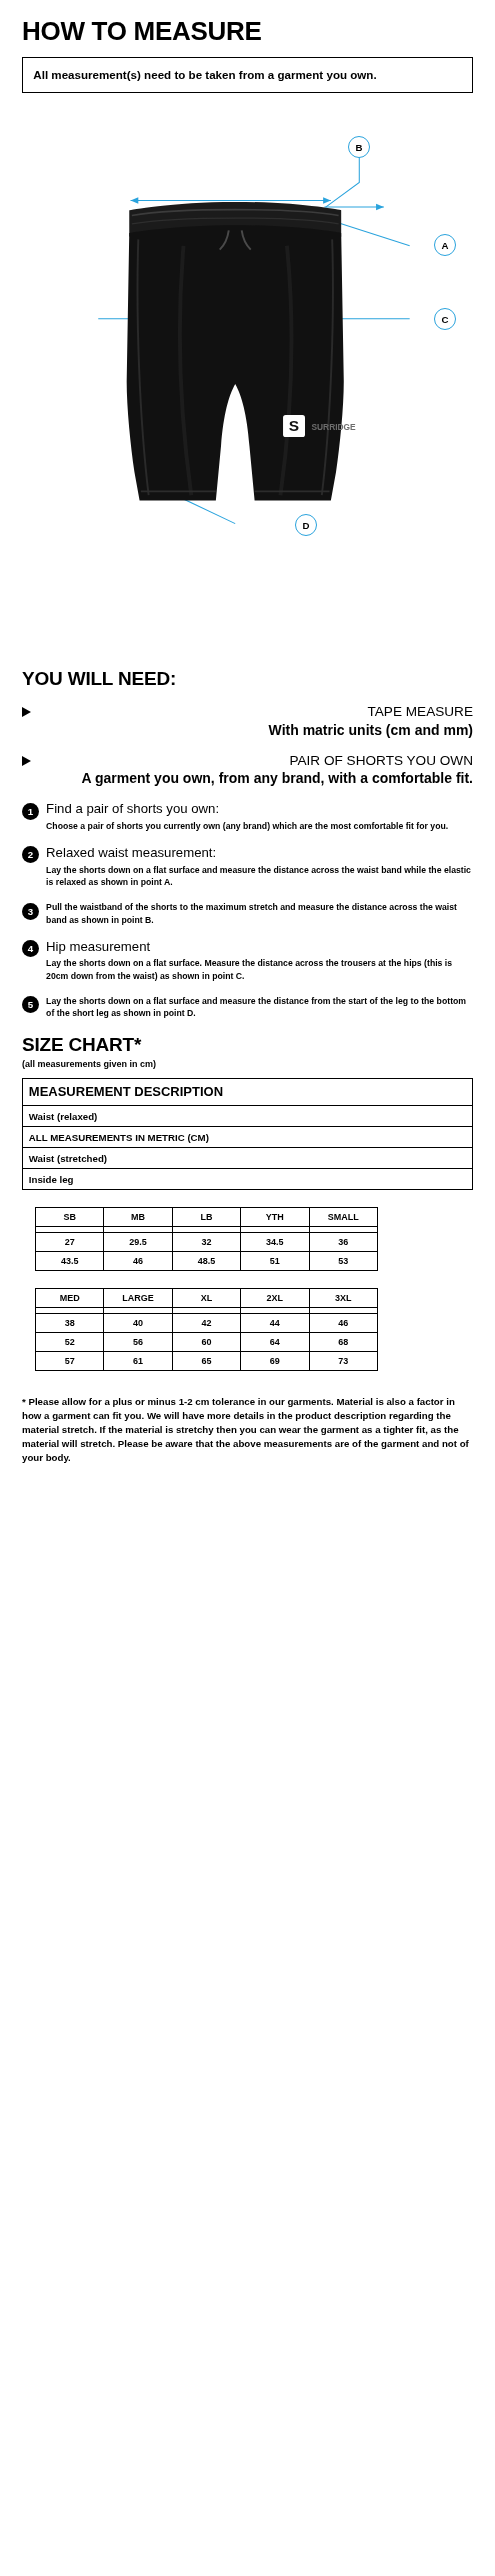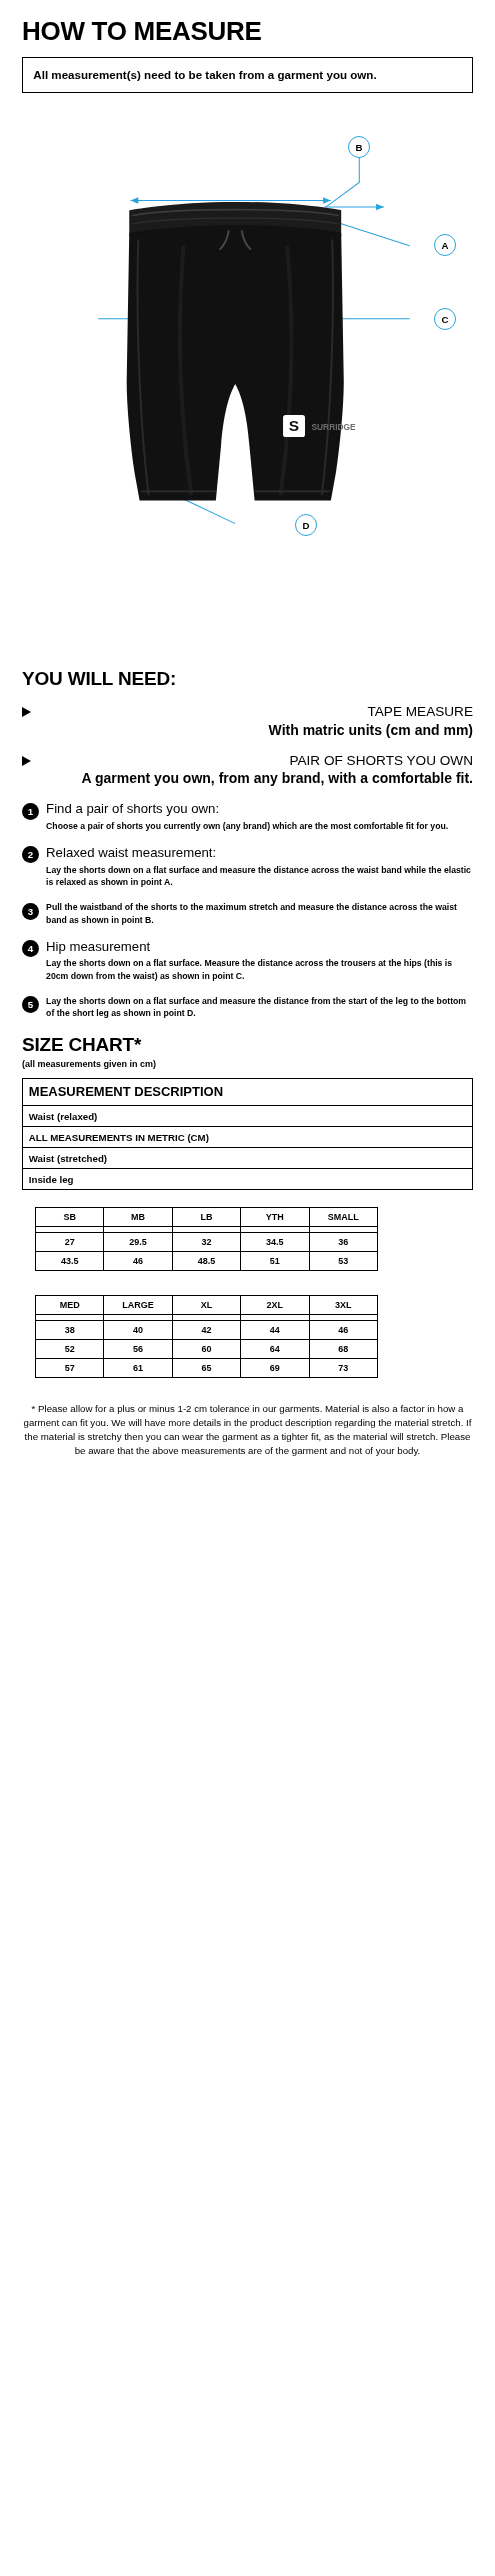--- a/index.html
+++ b/index.html
@@ -106,39 +106,38 @@
     text-align: left;
     padding: 4.5px 5.8px;
     font-size: 9.7px;
     font-weight: bold;
   }
   .desc-table tr:last-child td { border-bottom: none; }
   .desc-table th.big { font-size: 13px; padding: 5.8px; }
 
   .size-table {
     border: 1.3px solid #000;
-    margin: 0 0 24px 13px;
+    margin: 0 0 17px 13px;
     width: 343px;
   }
   .size-table th, .size-table td {
     border: 0.6px solid #000;
     font-size: 9px;
     font-weight: bold;
     text-align: center;
     padding: 3.9px 2.6px;
     width: 20%;
   }
   .size-table tr.gap td { height: 6.5px; border-top: none; border-bottom: none; padding: 0; }
   
   .footnote {
     font-size: 9.7px;
-    font-weight: normal;
+    font-weight: bold;
     line-height: 1.45;
     margin-top: 24px;
-    text-align: center;
   }
 </style>
 </head>
 <body>
 
 <div class="page">
 
   <h1 class="main-title">HOW TO MEASURE</h1>
 
   <div class="notice-box">

